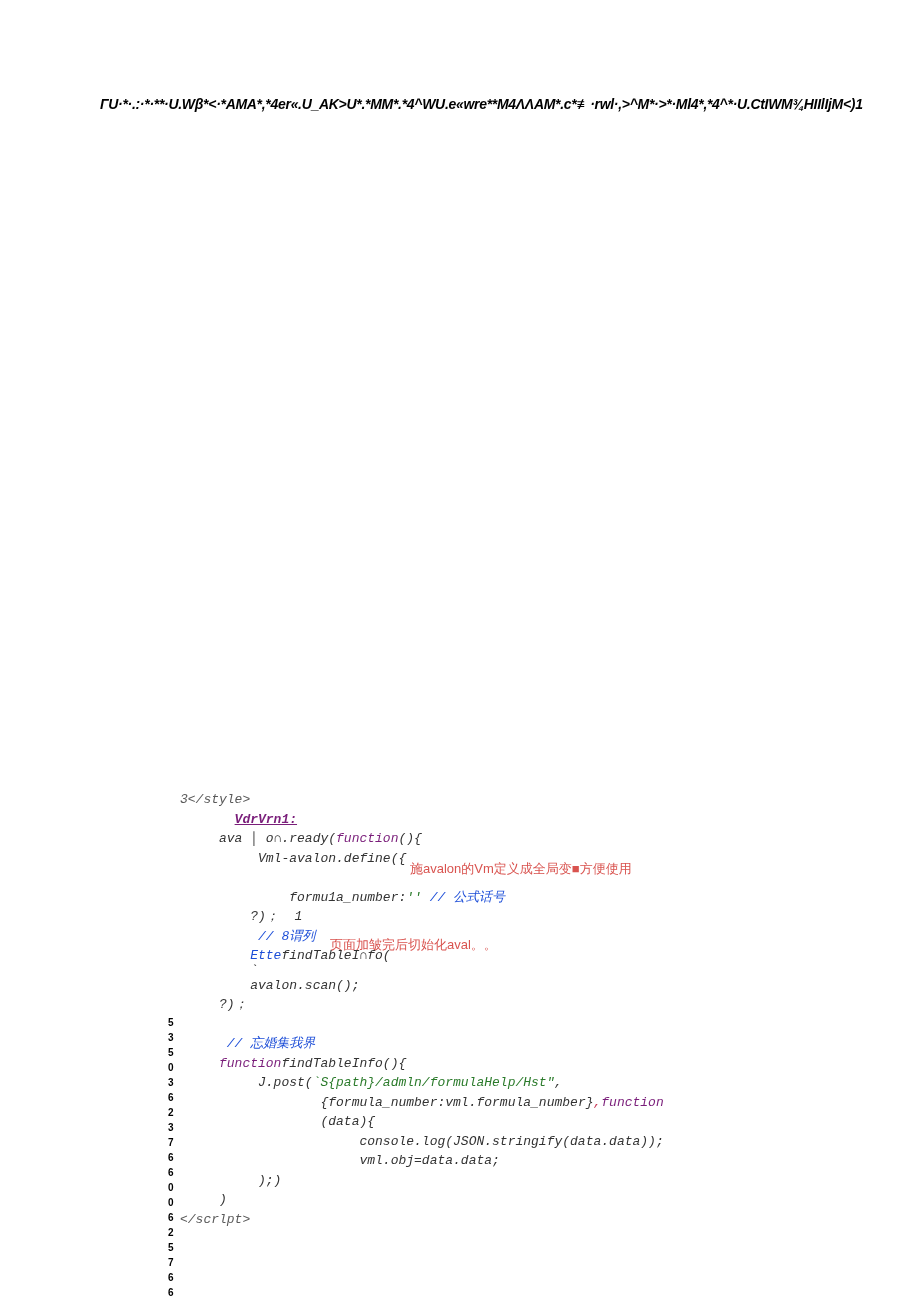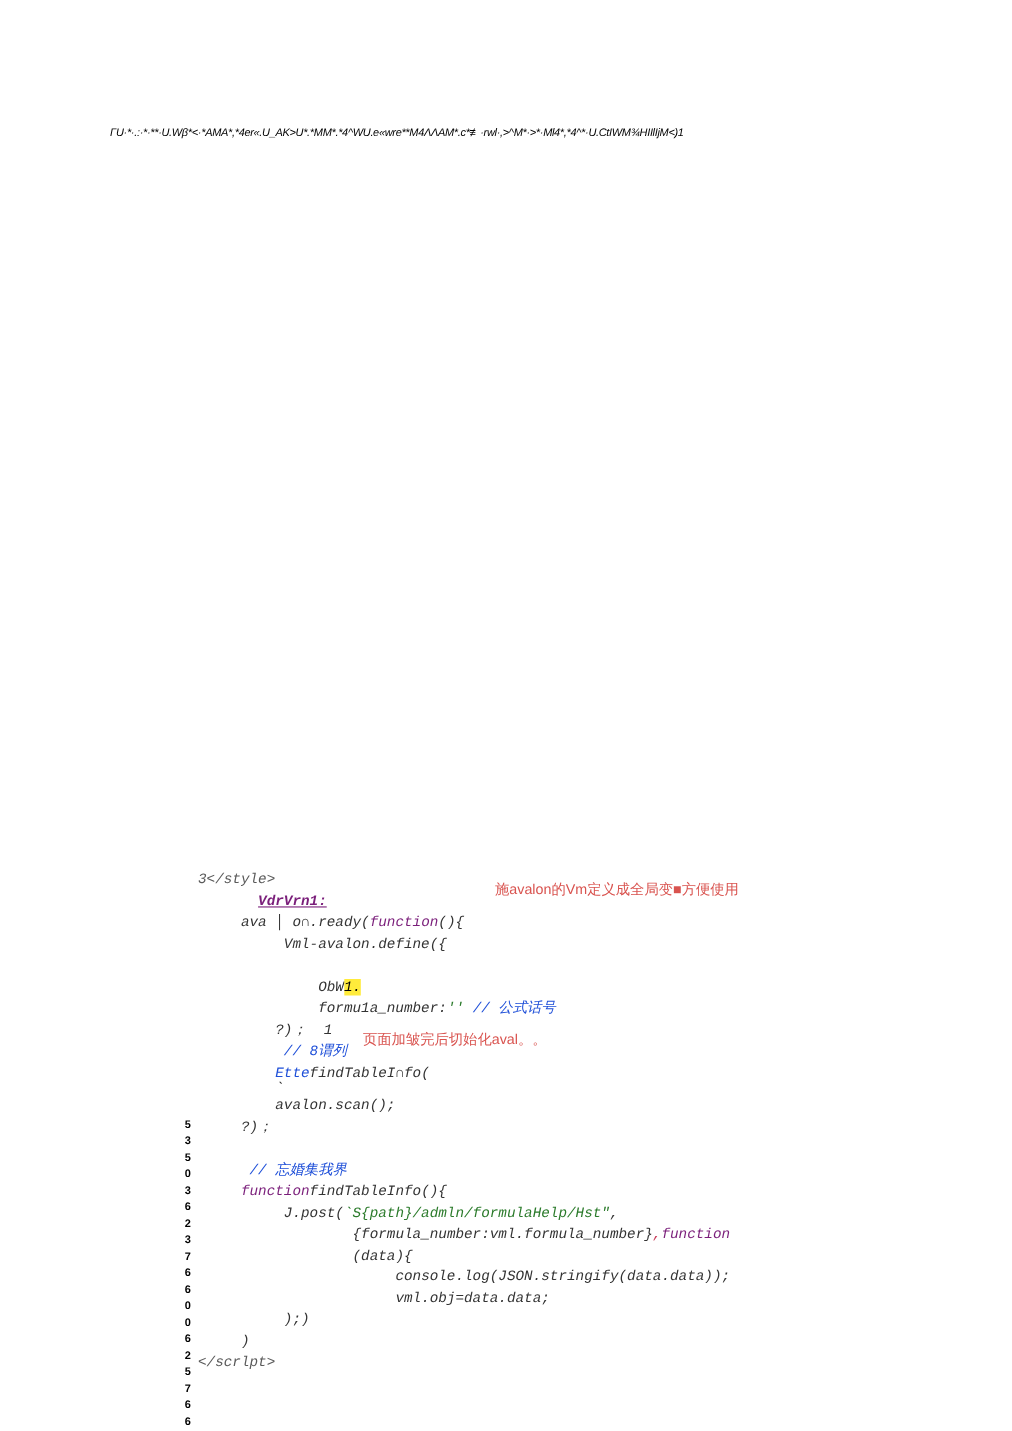--- a/index.html
+++ b/index.html
@@ -11,25 +11,25 @@
     width: 920px;
     background: #fff;
   }
   .page {
     position: relative;
     width: 920px;
     height: 1301px;
   }
   .header-line {
     position: absolute;
-    top: 116px;
+    top: 96px;
     left: 100px;
     right: 40px;
-    font-size: 10px;
-    font-weight: normal;
+    font-size: 14px;
+    font-weight: bold;
     font-style: italic;
     color: #000;
     letter-spacing: -0.3px;
     white-space: nowrap;
     overflow: hidden;
   }
   .code-block {
     position: absolute;
     top: 790px;
     left: 180px;
@@ -62,21 +62,21 @@
   .c-red    { color: #c93756; }
   .c-underline { text-decoration: underline; }
   .c-hilite { background: #ffeb3b; color:#000; }
   .annot {
     position: absolute;
     color: #d9534f;
     font-family: "Microsoft YaHei", sans-serif;
     font-size: 13px;
     line-height: 1.5;
   }
-  .annot1 { top: 799px; left: 410px; margin-left: 40px; }
+  .annot1 { top: 859px; left: 410px; }
   .annot2 { top: 935px; left: 330px; }
   .annot3 { top: 1056px; left: 555px; width: 200px; }
 </style>
 </head>
 <body>
 
 <div class="page">
 
   <div class="header-line">ΓU·*·.:·*·**·U.Wβ*&lt;·*AMA*,*4er«.U_AK&gt;U*.*MM*.*4^WU.e«wre**M4ΛΛAM*.c*≢·rwl·,&gt;^M*·&gt;*·Ml4*,*4^*·U.CtIWM¾HIIlIjM&lt;)1</div>
 
@@ -106,21 +106,20 @@
       <div>3</div>
 
   </div>
 
   <div class="code-block">
     <div class="code-line"><span class="c-tag">3&lt;/style&gt;</span></div>
     <div class="code-line">       <span class="c-purple c-underline" style="font-weight:bold">VdrVrn1:</span></div>
     <div class="code-line">     <span>ava</span> │ <span>o∩.ready(</span><span class="c-purple">function</span><span>(){</span></div>
     <div class="code-line">          <span>Vml-avalon.define({</span></div>
     <div class="code-line"> </div>
-    <div class="code-line">              <span>ObW</span><span class="c-hilite">1.</span></div>
     <div class="code-line">              <span>formu1a_number:</span><span class="c-str">''</span><span class="c-comment"> // 公式话号</span></div>
     <div class="code-line">         <span>?)；  1</span></div>
     <div class="code-line">         <span class="c-comment"> // 8谓列</span></div>
     <div class="code-line">         <span class="c-comment">Ette</span><span>findTableI∩fo(</span></div>
     <div class="code-line" style="line-height:0.8">         <span>`</span></div>
     <div class="code-line">         <span>avalon.scan();</span></div>
     <div class="code-line">     <span>?)；</span></div>
     <div class="code-line"> </div>
     <div class="code-line">     <span class="c-comment"> // 忘婚集我界</span></div>
     <div class="code-line">     <span class="c-purple">function</span><span>findTableInfo(){</span></div>

